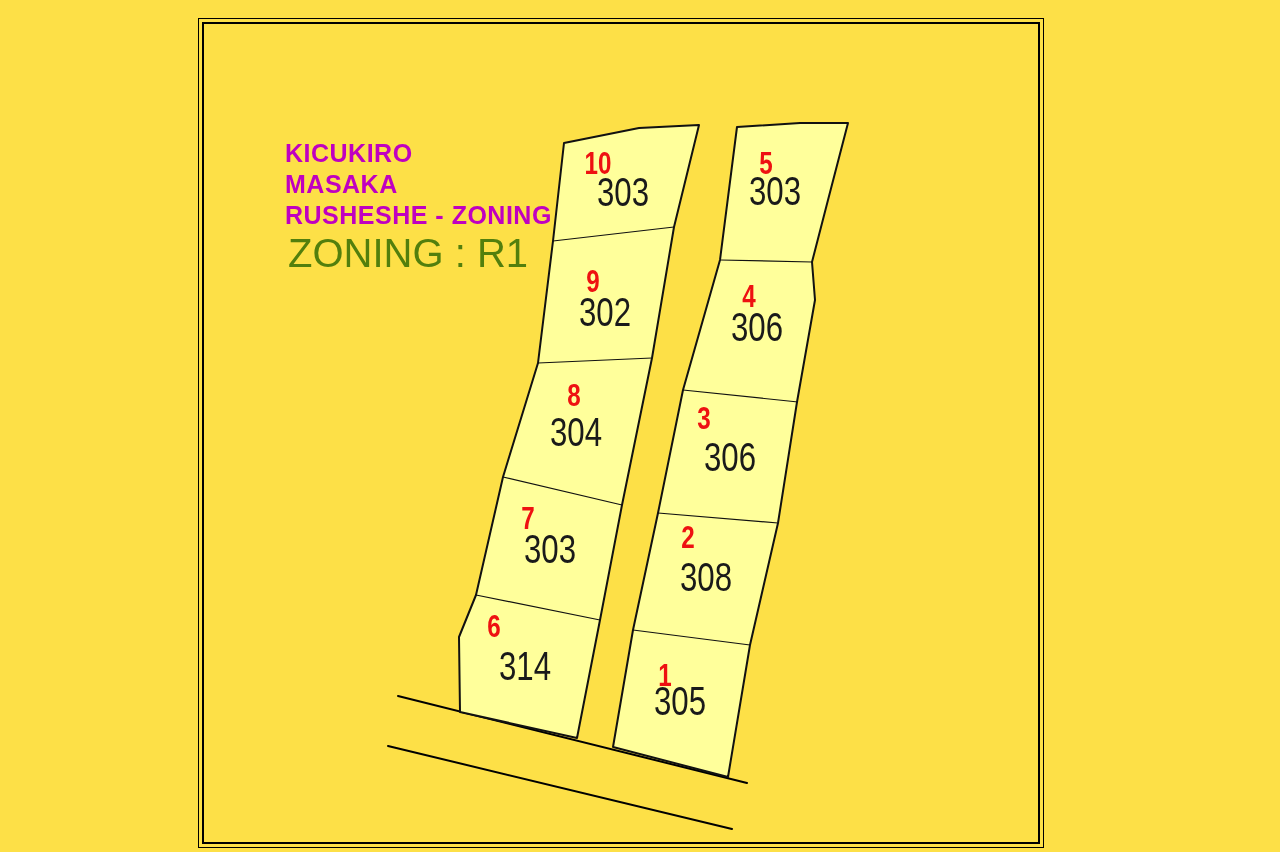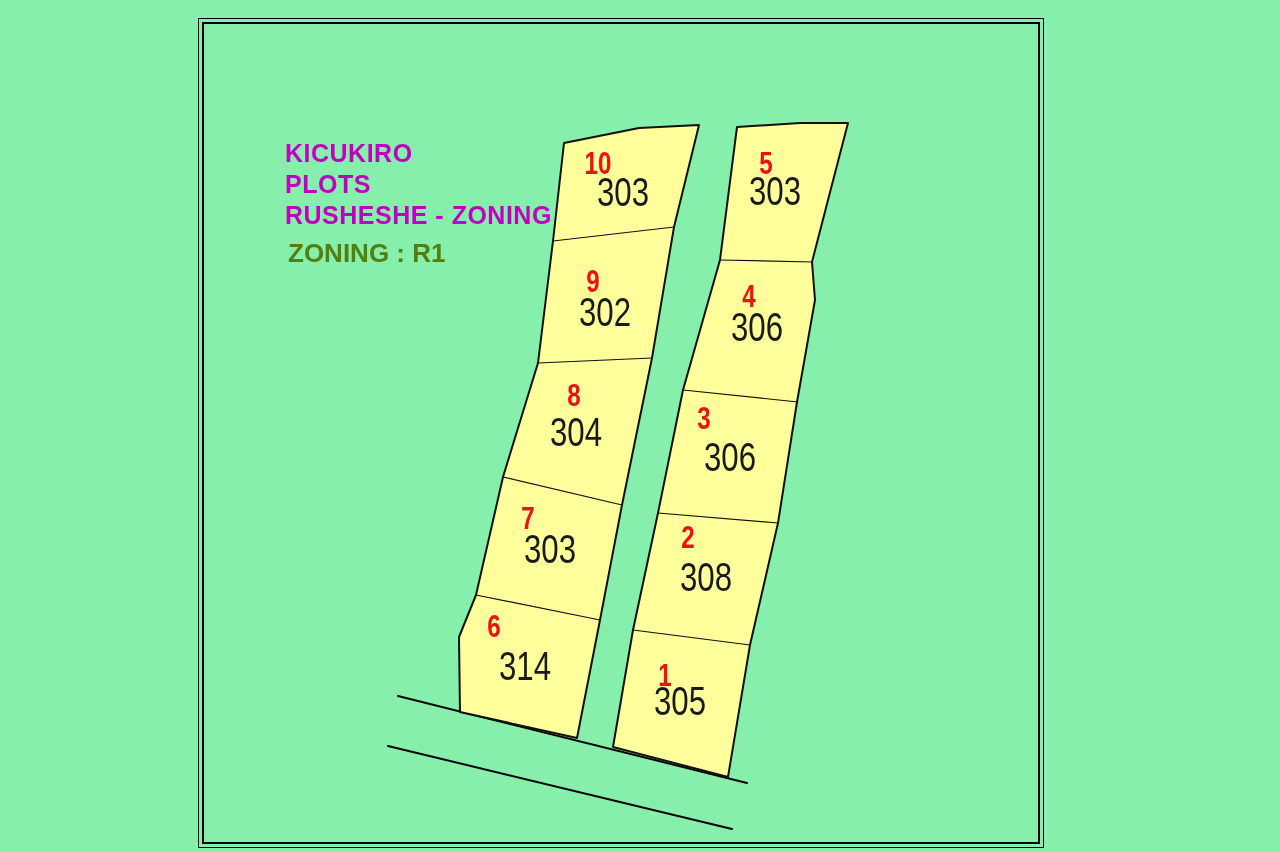--- a/index.html
+++ b/index.html
@@ -1,19 +1,19 @@
 <!DOCTYPE html>
 <html style="--plot-fill: #FFFF9B; --plot-outline: #111111; --plot-number: #EE1111; --plot-area-text: #1A1A1A; --title-magenta: #C000C0; --zoning-green: #527F0D; --frame-border: #000000; --road-line: #000000;"><head>
 <meta charset="utf-8">
 <style>
   html,body{margin:0;padding:0;background:#ffffff;}
   #stage{
     position:relative;
     width:1280px;height:852px;
-    background:#86efac;
+    background:#fde047;
     overflow:hidden;
     font-family:"Liberation Sans", sans-serif;
   }
   
   .frame{
     position:absolute;left:198px;top:18px;width:846px;height:830px;
     border:1.5px solid var(--frame-border,#000);
     box-sizing:border-box;
   }
   .frame-inner{
@@ -41,21 +41,21 @@
   
   .map-title{
     position:absolute;left:285px;top:138px;
     font-size:25px;line-height:31px;font-weight:bold;
     color:var(--title-magenta,#C000C0);
     letter-spacing:0.5px;
     white-space:nowrap;
   }
   .zoning{
     position:absolute;left:288px;top:237px;
-    font-size:26px;line-height:32px;font-weight:bold;
+    font-size:40px;line-height:32px;font-weight:normal;
     color:var(--zoning-green,#527F0D);
     white-space:nowrap;
   }
   
   .plot-num, .plot-area{
     position:absolute;
     transform:translate(-50%,-50%) scaleX(0.78);
     line-height:1;
     white-space:nowrap;
   }
@@ -90,21 +90,21 @@
 
     <polygon class="parcel" points="737,127 800,123 848,123 828,200 812,262 815,300 797,402 778,523 750,645 728,777 613,747 633,630 658,513 683,390 720,260"></polygon>
     <line class="divider" x1="720" y1="260" x2="812" y2="262"></line>
     <line class="divider" x1="683" y1="390" x2="798" y2="402"></line>
     <line class="divider" x1="658" y1="513" x2="778" y2="523"></line>
     <line class="divider" x1="633" y1="630" x2="750" y2="645"></line>
   </svg>
 
   <div class="map-title">
     <div>KICUKIRO</div>
-    <div>PLOTS</div>
+    <div>MASAKA</div>
     <div>RUSHESHE - ZONING</div>
   </div>
   <div class="zoning">ZONING : R1</div>
 
   <div>
     <div class="plot-num" style="left:598px;top:163px">10</div>
     <div class="plot-area" style="left:623px;top:192px">303</div>
   </div>
   <div>
     <div class="plot-num" style="left:593px;top:281px">9</div>

